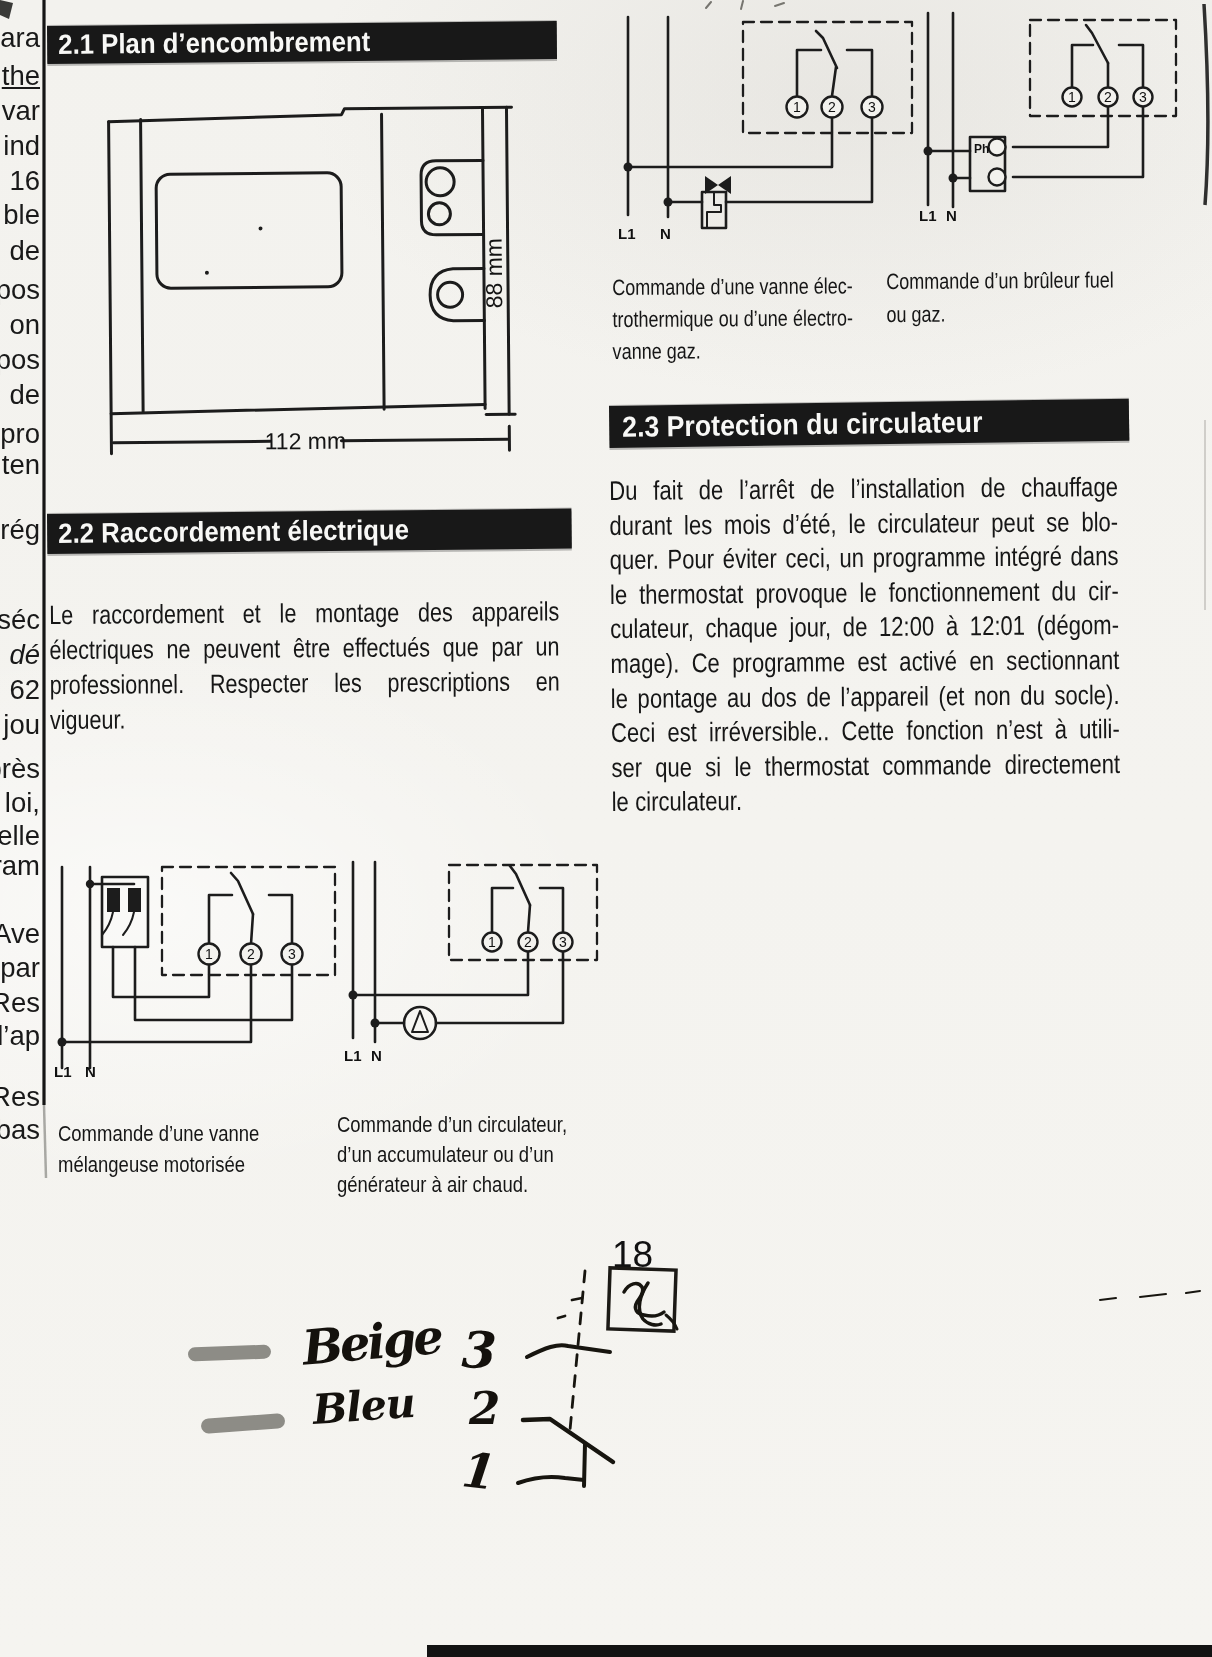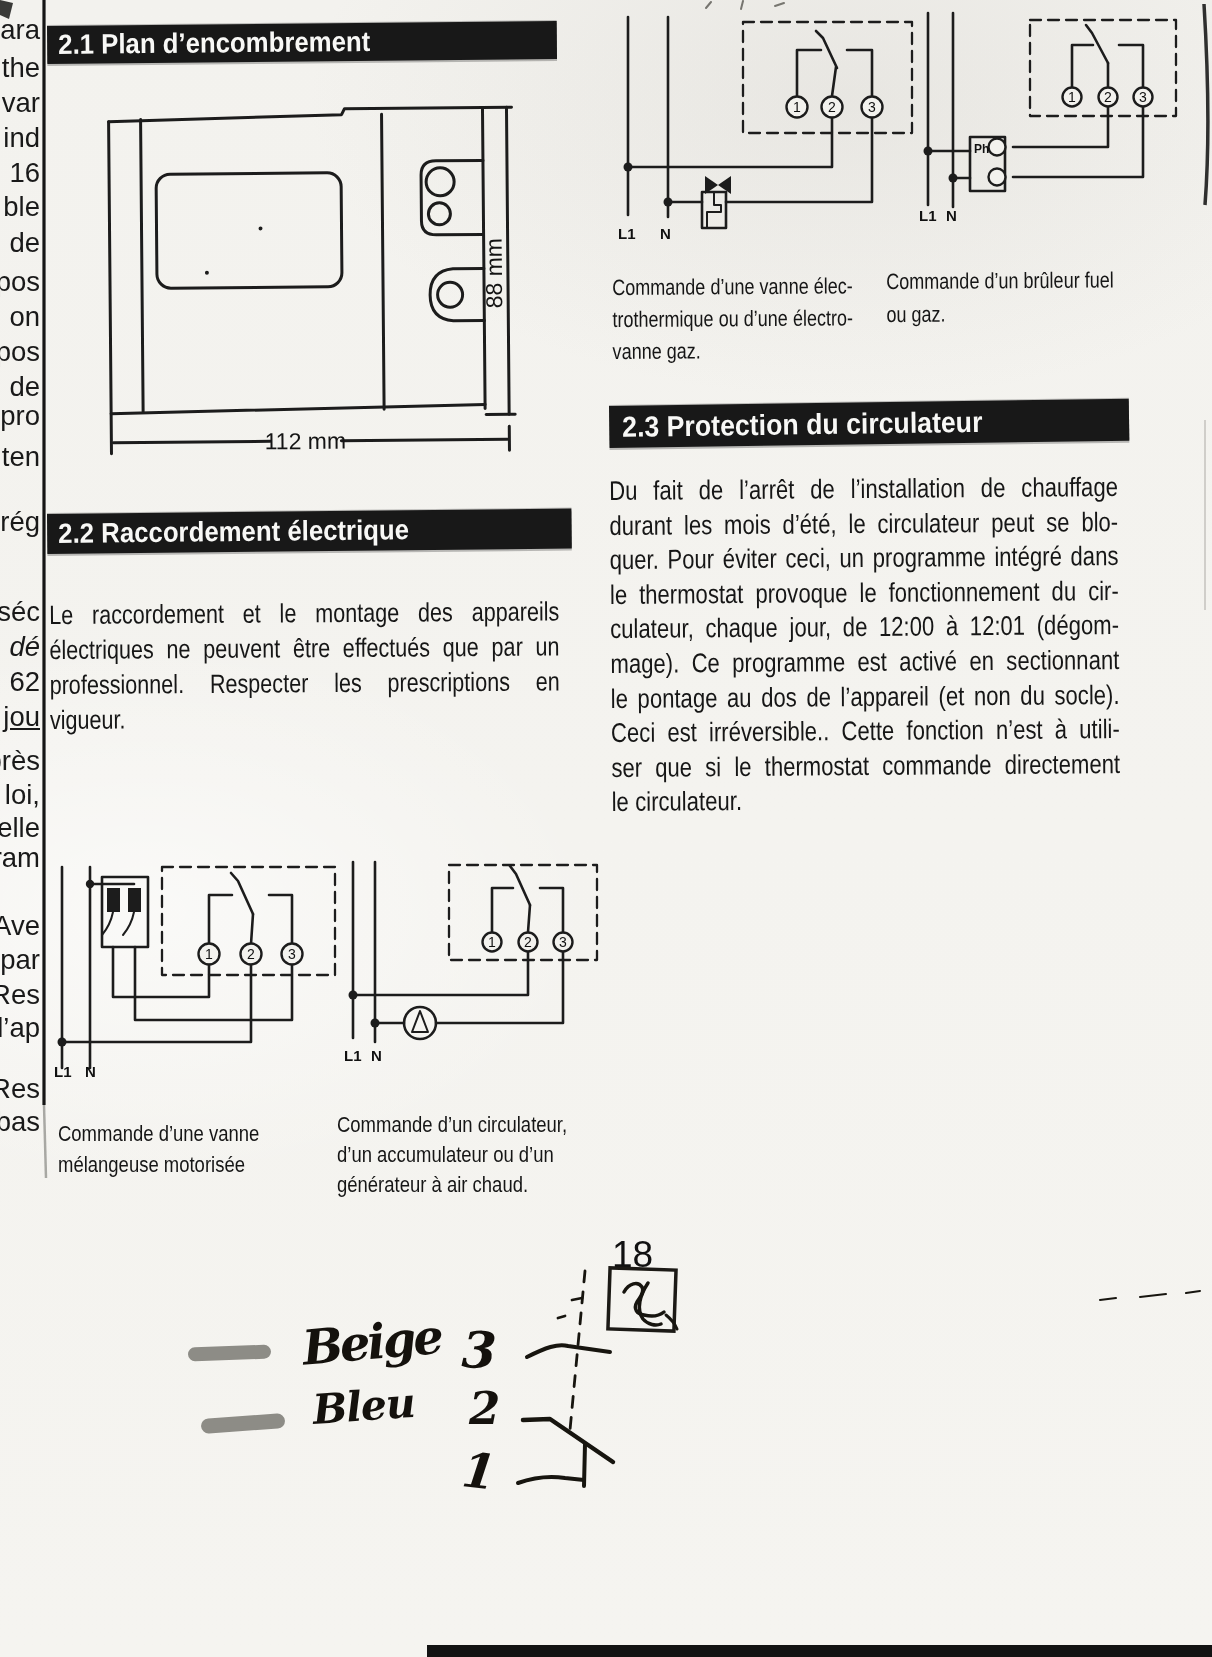--- a/index.html
+++ b/index.html
@@ -30,21 +30,21 @@
   .para .jline:last-child{justify-content:flex-start;gap:.29em;}
   
   .cap{position:absolute;transform-origin:0 0;font-size:22px;color:#161616;}
   #cap-valve{left:612px;top:272px;width:310px;transform:rotate(-.4deg) scaleX(.82);line-height:32px;}
   #cap-burner{left:886px;top:265px;width:330px;transform:rotate(-.4deg) scaleX(.82);line-height:33px;}
   #cap-mixing{left:58px;top:1118px;width:300px;transform:scaleX(.84);line-height:31px;}
   #cap-circ{left:337px;top:1110px;width:310px;transform:scaleX(.84);line-height:30px;}
   .cap-line{white-space:nowrap;}
   
   .margin-col{position:absolute;left:0;top:0;width:42px;height:1230px;transform-origin:0 0;}
-  .frag{position:absolute;right:2px;white-space:nowrap;font-size:27.5px;color:#191919;}
+  .frag{position:absolute;right:2px;white-space:nowrap;font-size:27.5px;color:#191919;margin-top:8px;}
   
   .diag{position:absolute;}
   #svg-dim{left:85px;top:100px;transform:rotate(-.5deg);}
   #svg-valve{left:595px;top:5px;}
   #svg-burner{left:860px;top:5px;}
   #svg-mixing{left:45px;top:810px;}
   #svg-circ{left:330px;top:810px;}
   #svg-art{position:absolute;left:0;top:0;pointer-events:none;}
   .ln{stroke:#1c1c1c;stroke-width:2.6;fill:none;stroke-linecap:round;stroke-linejoin:round;}
   .lnh{stroke-width:3;}
@@ -69,37 +69,37 @@
   #mk1{left:188px;top:1346px;width:83px;height:14px;transform:rotate(-2deg);}
   #mk2{left:201px;top:1416px;width:84px;height:15px;transform:rotate(-4deg);}
 </style>
 </head>
 <body>
 
 <div class="page">
 
   <div class="margin-col">
       <div class="frag" style="top: 14px;">ara</div>
-      <div class="frag" style="top: 52px;">the</div>
+      <div class="frag" style="top: 52px; text-decoration: underline;">the</div>
       <div class="frag" style="top: 87px;">var</div>
       <div class="frag" style="top: 122px;">ind</div>
       <div class="frag" style="top: 157px;">16</div>
       <div class="frag" style="top: 191px;">ble</div>
       <div class="frag" style="top: 227px;">de</div>
       <div class="frag" style="top: 266px;">pos</div>
       <div class="frag" style="top: 301px;">on</div>
       <div class="frag" style="top: 336px;">pos</div>
       <div class="frag" style="top: 371px;">de</div>
-      <div class="frag" style="top: 400px;">pro</div>
+      <div class="frag" style="top: 410px;">pro</div>
       <div class="frag" style="top: 441px;">ten</div>
       <div class="frag" style="top: 506px;">rég</div>
       <div class="frag" style="top: 596px;">séc</div>
       <div class="frag" style="top: 631px; font-style: italic;">dé</div>
       <div class="frag" style="top: 666px;">62</div>
-      <div class="frag" style="top: 701px; text-decoration: underline;">jou</div>
+      <div class="frag" style="top: 701px;">jou</div>
       <div class="frag" style="top: 745px;">près</div>
       <div class="frag" style="top: 779px;">loi,</div>
       <div class="frag" style="top: 812px;">éelle</div>
       <div class="frag" style="top: 842px;">ram</div>
       <div class="frag" style="top: 910px;">Ave</div>
       <div class="frag" style="top: 944px;">par</div>
       <div class="frag" style="top: 979px;">Res</div>
       <div class="frag" style="top: 1012px;">l’ap</div>
       <div class="frag" style="top: 1073px;">Res</div>
       <div class="frag" style="top: 1106px;">bas</div>

